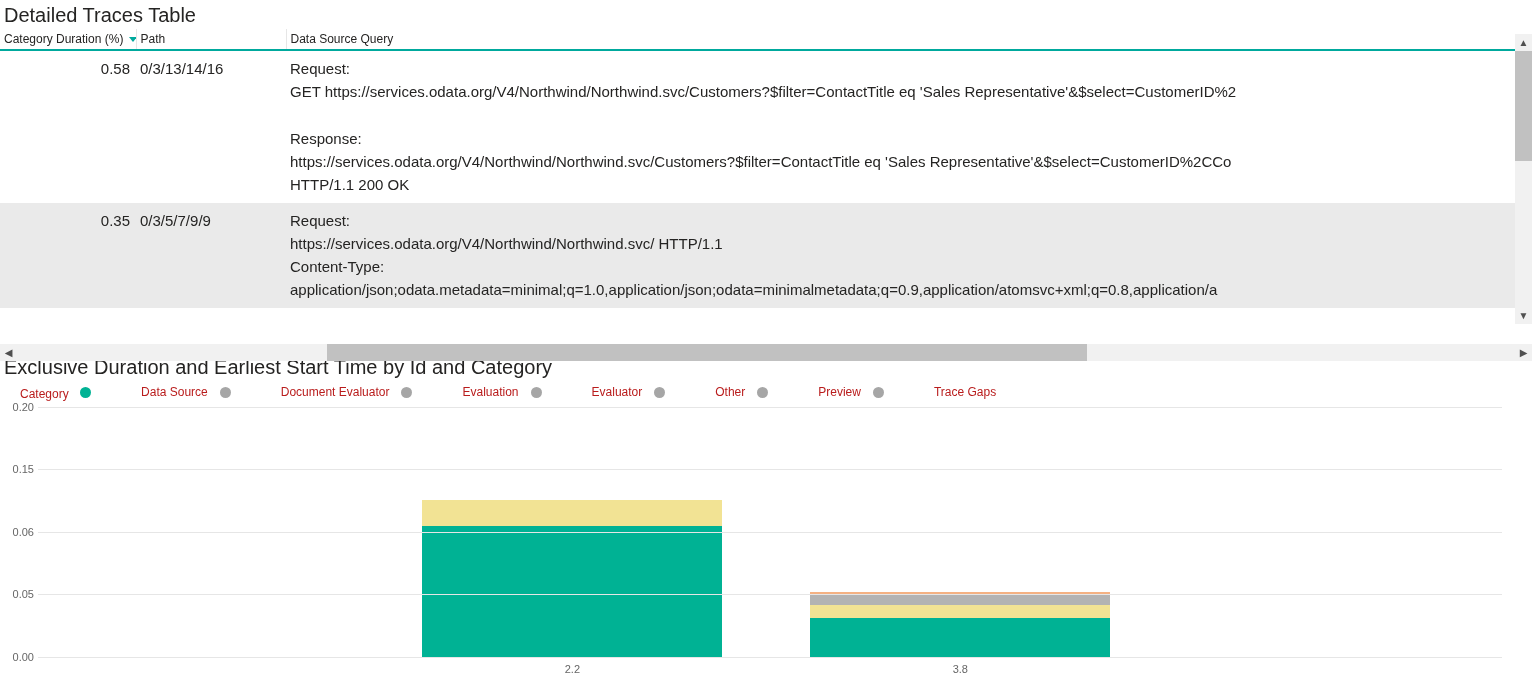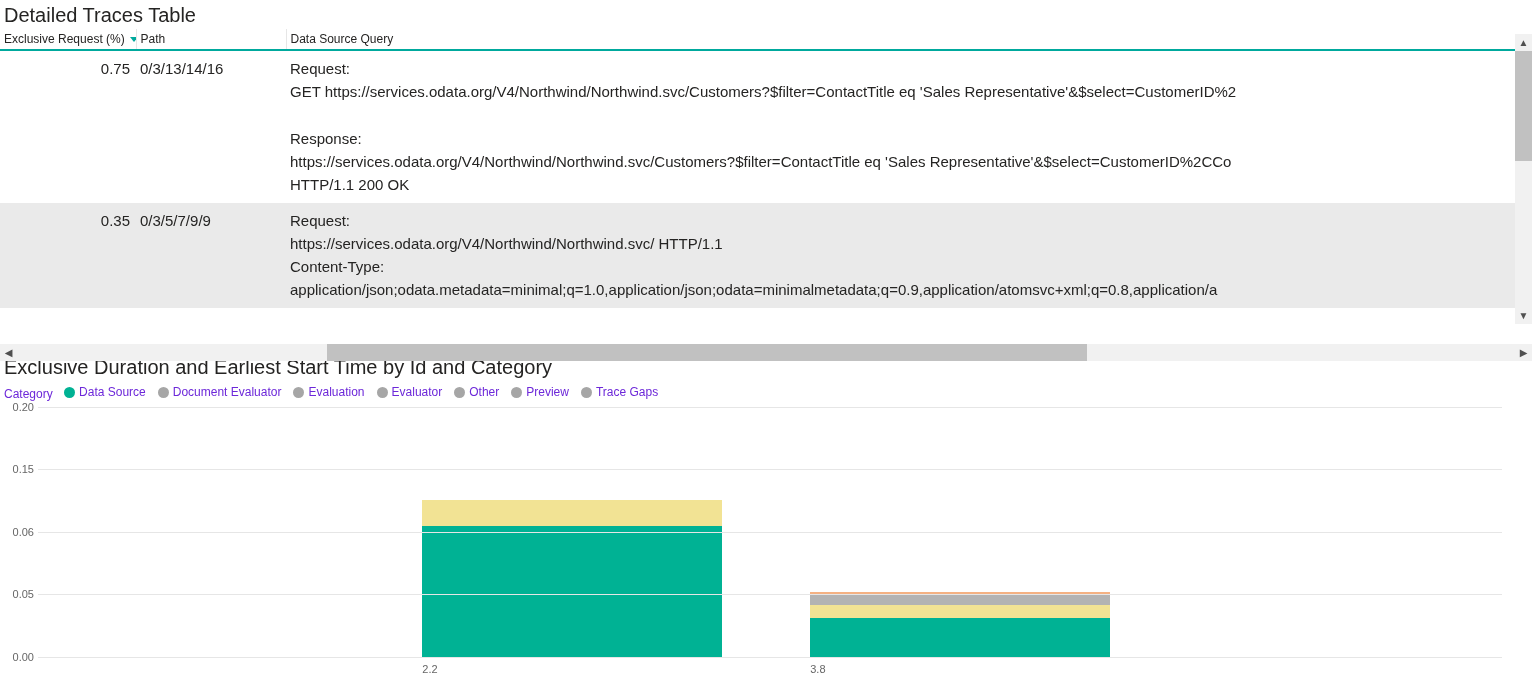--- a/index.html
+++ b/index.html
@@ -120,26 +120,26 @@
   .scroll-wrap { position: relative; height: 17px; margin-top: -2px;}
 
   
   .chart-title {
     font-size: 20px;
     font-weight: 400;
     padding: 12px 8px 2px 4px;
     color: #252423;
   }
   .legend-row {
-    padding: 4px 4px 6px 4px;
+    padding: 4px 4px 6px 20px;
     font-size: 12px;
-    color: #6d28d9;
+    color: #b91c1c;
   }
   .legend-label { margin-right: 8px; }
-  .legend-item  { margin-right: 12px; display: inline-flex; align-items: center; }
+  .legend-item  { margin-right: 12px; display: inline-flex; align-items: center; gap: 46px; }
   .legend-item .dot {
     width: 11px; height: 11px;
     border-radius: 50%;
     display: inline-block;
     margin-right: 4px;
   }
   .chart-area {
     position: relative;
     height: 270px;
     margin: 0 30px 0 4px;
@@ -177,51 +177,51 @@
     bottom: 0;
     width: 20%;
   }
   .bar-seg {
     width: 100%;
   }
   .x-tick {
     position: absolute;
     bottom: -18px;
     width: 100%;
-    text-align: left;
+    text-align: center;
     font-size: 11px;
     color: #666;
   }
 </style>
 </head>
 <body>
 
 <div class="section-title">Detailed Traces Table</div>
 
 <div class="traces-wrap">
   <div class="table-scroll">
     <table class="traces">
       <colgroup>
         <col class="c-dur">
           <col class="c-path">
           <col class="c-dsq">
       </colgroup>
       <thead>
         <tr>
           <th>
-            <span>Exclusive Request (%)</span>
+            <span>Category Duration (%)</span>
             <span class="sort-arrow"></span>
           </th>
           <th>Path</th>
           <th>Data Source Query</th>
         </tr>
       </thead>
       <tbody id="traces-body">
           <tr class="row-odd">
-            <td class="dur">0.75</td>
+            <td class="dur">0.58</td>
             <td class="path">0/3/13/14/16</td>
             <td class="dsq">Request:
 GET https://services.odata.org/V4/Northwind/Northwind.svc/Customers?$filter=ContactTitle eq 'Sales Representative'&amp;$select=CustomerID%2
 
 Response:
 https://services.odata.org/V4/Northwind/Northwind.svc/Customers?$filter=ContactTitle eq 'Sales Representative'&amp;$select=CustomerID%2CCo
 HTTP/1.1 200 OK</td>
           </tr>
           <tr class="row-even">
             <td class="dur">0.35</td>

